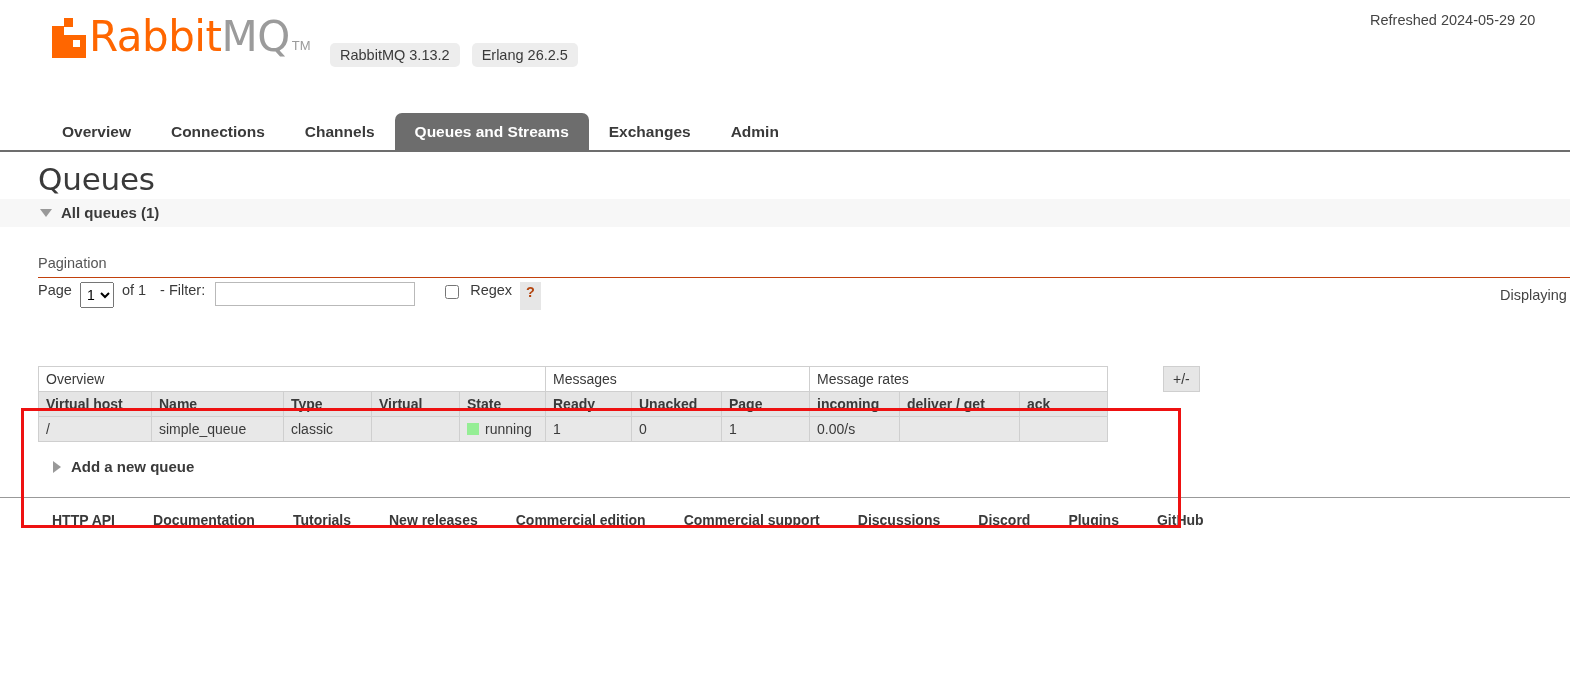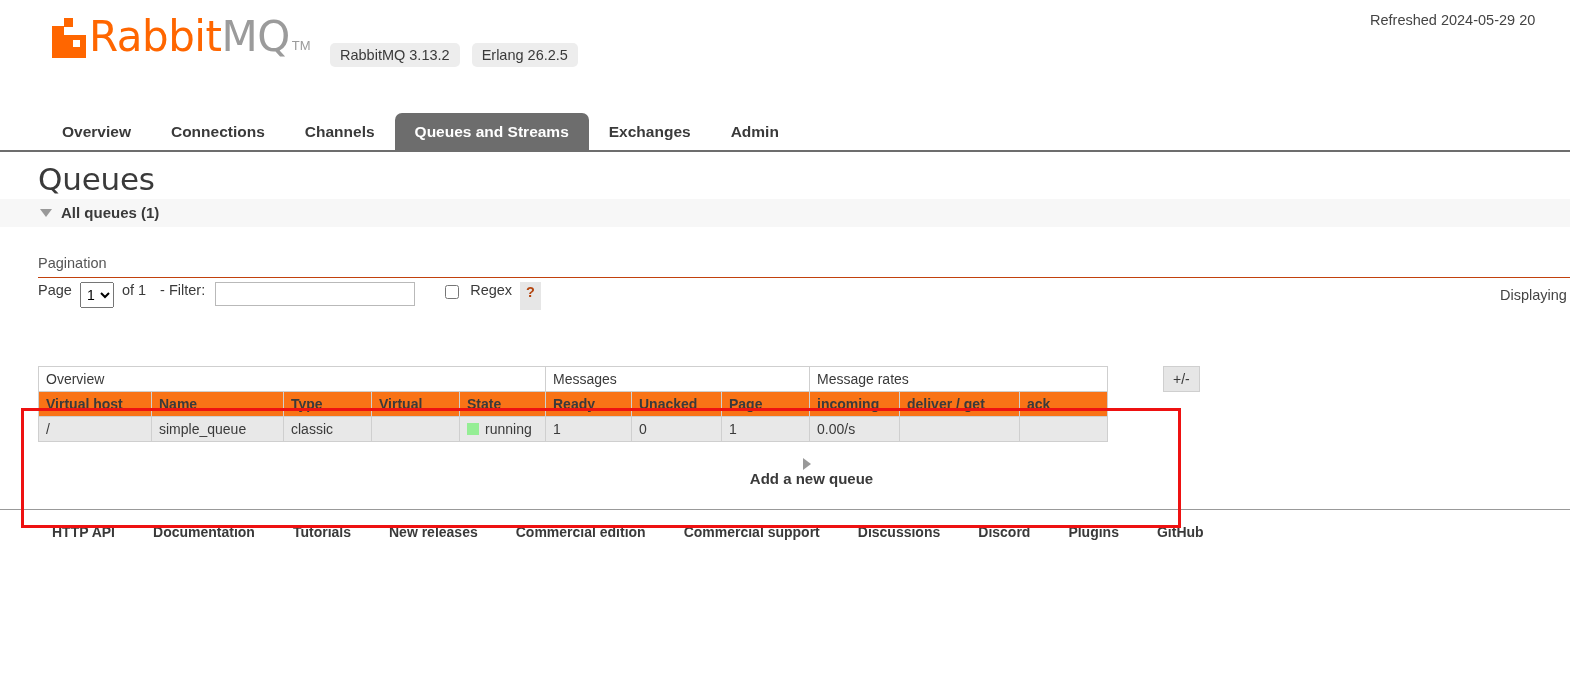--- a/index.html
+++ b/index.html
@@ -267,21 +267,21 @@
     box-sizing: border-box;
     overflow: hidden;
     white-space: nowrap;
   }
   table.queues tr.group-row th {
     background: #ffffff;
     font-weight: normal;
     font-size: 14px;
   }
   table.queues tr.col-row th {
-    background: #f97316;
+    background: #e5e5e5;
     font-weight: bold;
     font-size: 14px;
   }
   table.queues tr.data-row td {
     background: #e8e8e8;
   }
   td.num, th.num { text-align: right; }
   td.bold { font-weight: bold; }
   td.muted { color: #666; }
   .state-dot {
@@ -305,21 +305,20 @@
 
   #add-queue-row {
     margin-top: 16px;
     display: flex;
     align-items: center;
     font-size: 15px;
     font-weight: bold;
     color: #3a3a3a;
     cursor: pointer;
     padding-left: 15px;
-    flex-direction: column;
   }
 
   
   #footer {
     margin-top: 22px;
     margin-left: -38px;
     width: 1570px;
     border-top: 1px solid #999;
     padding-top: 14px;
     padding-left: 52px;

